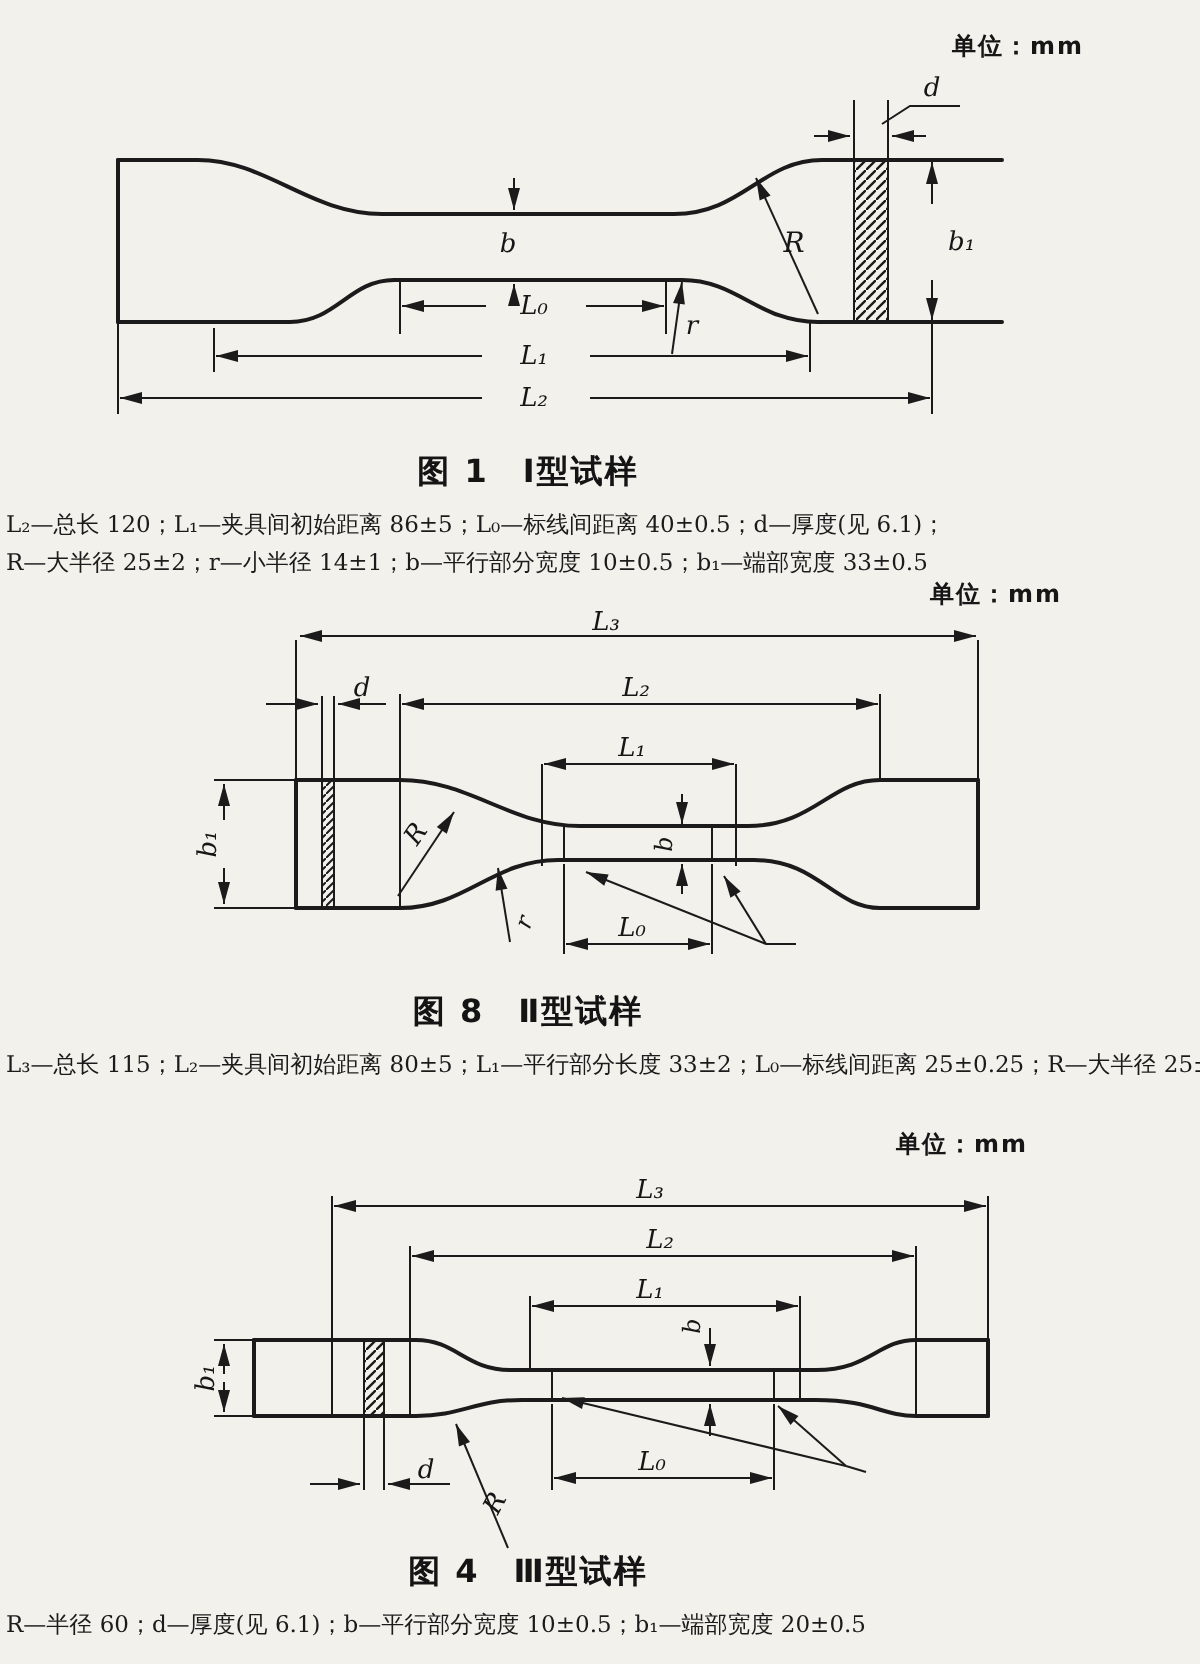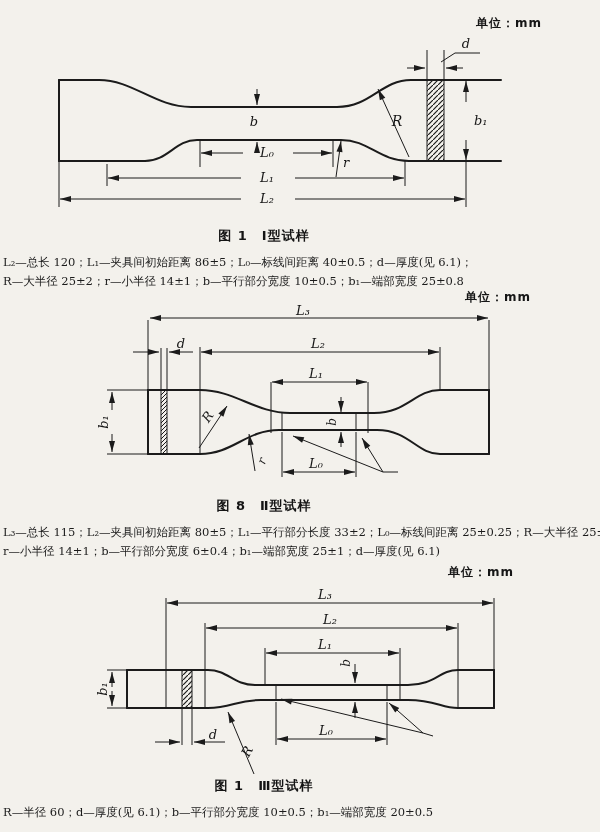--- a/index.html
+++ b/index.html
@@ -8,21 +8,21 @@
     background:#f3f1ec;
     font-family:"DejaVu Serif", serif;
     color:#1b1b1b;
   }
   .page{position:relative;width:600px;height:832px;}
   .fig-block{position:absolute;left:3px;width:592px;}
   .fig-svg{display:block;}
   .fig-title{
     text-align:center;
     font-family:"DejaVu Sans", sans-serif;
-    font-weight:700;font-size:13px;line-height:16px;
+    font-weight:700;font-size:16px;line-height:16px;
     letter-spacing:1px;
     margin:3px 70px 0 0;
     color:#141414;
   }
   .fig-caption{
     text-align:left;
     font-size:11.5px;line-height:19px;
     margin-top:9px;
     white-space:nowrap;
     color:#1b1b1b;
@@ -98,21 +98,21 @@
       <text class="dimlab" x="264" y="203" text-anchor="middle">L₂</text>
       <text class="dimlab" x="471" y="125">b₁</text>
       <text class="dimlab" x="463" y="48" text-anchor="middle">d</text>
       <text class="dimlab" x="394" y="126" text-anchor="middle" style="font-size:14px">R</text>
       <text class="dimlab" x="343" y="167" text-anchor="middle">r</text>
     </svg>
 
     <div class="fig-title">图 1　Ⅰ型试样</div>
     <div class="fig-caption">
       <div>L₂—总长 120；L₁—夹具间初始距离 86±5；L₀—标线间距离 40±0.5；d—厚度(见 6.1)；</div>
-      <div>R—大半径 25±2；r—小半径 14±1；b—平行部分宽度 10±0.5；b₁—端部宽度 25±0.8</div>
+      <div>R—大半径 25±2；r—小半径 14±1；b—平行部分宽度 10±0.5；b₁—端部宽度 33±0.5</div>
     </div>
   </div>
 
   <div class="fig-block" style="top:285px;">
     <svg class="fig-svg" width="600" height="210" viewBox="0 0 600 210">
       <defs>
         <marker id="ar2" viewBox="0 0 12 8" markerWidth="12" markerHeight="8" refX="11.5" refY="4" orient="auto" markerUnits="userSpaceOnUse">
           <path d="M0.5,1 L11.5,4 L0.5,7 Z" fill="#1b1b1b"></path>
         </marker>
         <pattern id="hp2" width="4" height="4" patternUnits="userSpaceOnUse">
@@ -178,21 +178,20 @@
       <text class="dimlab" x="313" y="183" text-anchor="middle">L₀</text>
       <text class="dimlab" x="101" y="141" text-anchor="middle" transform="rotate(-90 101 137)">b₁</text>
       <text class="dimlab-sm" x="329" y="141" text-anchor="middle" transform="rotate(-90 329 137)">b</text>
       <text class="dimlab" x="205" y="136" text-anchor="middle" transform="rotate(-55 205 132)">R</text>
       <text class="dimlab-sm" x="259" y="180" text-anchor="middle" transform="rotate(-70 259 176)">r</text>
     </svg>
 
     <div class="fig-title">图 8　Ⅱ型试样</div>
     <div class="fig-caption">
       <div>L₃—总长 115；L₂—夹具间初始距离 80±5；L₁—平行部分长度 33±2；L₀—标线间距离 25±0.25；R—大半径 25±2；</div>
-      <div>r—小半径 14±1；b—平行部分宽度 6±0.4；b₁—端部宽度 25±1；d—厚度(见 6.1)</div>
     </div>
   </div>
 
   <div class="fig-block" style="top:560px;">
     <svg class="fig-svg" width="600" height="215" viewBox="0 0 600 215">
       <defs>
         <marker id="ar3" viewBox="0 0 12 8" markerWidth="12" markerHeight="8" refX="11.5" refY="4" orient="auto" markerUnits="userSpaceOnUse">
           <path d="M0.5,1 L11.5,4 L0.5,7 Z" fill="#1b1b1b"></path>
         </marker>
         <pattern id="hp3" width="5" height="5" patternUnits="userSpaceOnUse">
@@ -252,19 +251,19 @@
       <text class="dimlab" x="322" y="39" text-anchor="middle">L₃</text>
       <text class="dimlab" x="327" y="64" text-anchor="middle">L₂</text>
       <text class="dimlab" x="322" y="89" text-anchor="middle">L₁</text>
       <text class="dimlab" x="323" y="175" text-anchor="middle">L₀</text>
       <text class="dimlab-sm" x="343" y="107" text-anchor="middle" transform="rotate(-90 343 103)">b</text>
       <text class="dimlab" x="100" y="133" text-anchor="middle" transform="rotate(-90 100 129)">b₁</text>
       <text class="dimlab" x="210" y="179" text-anchor="middle">d</text>
       <text class="dimlab" x="246" y="196" text-anchor="middle" transform="rotate(-62 245 193)">R</text>
     </svg>
 
-    <div class="fig-title">图 1　Ⅲ型试样</div>
+    <div class="fig-title">图 4　Ⅲ型试样</div>
     <div class="fig-caption">
       <div>R—半径 60；d—厚度(见 6.1)；b—平行部分宽度 10±0.5；b₁—端部宽度 20±0.5</div>
     </div>
   </div>
 
 </div>
 
 </body></html>

